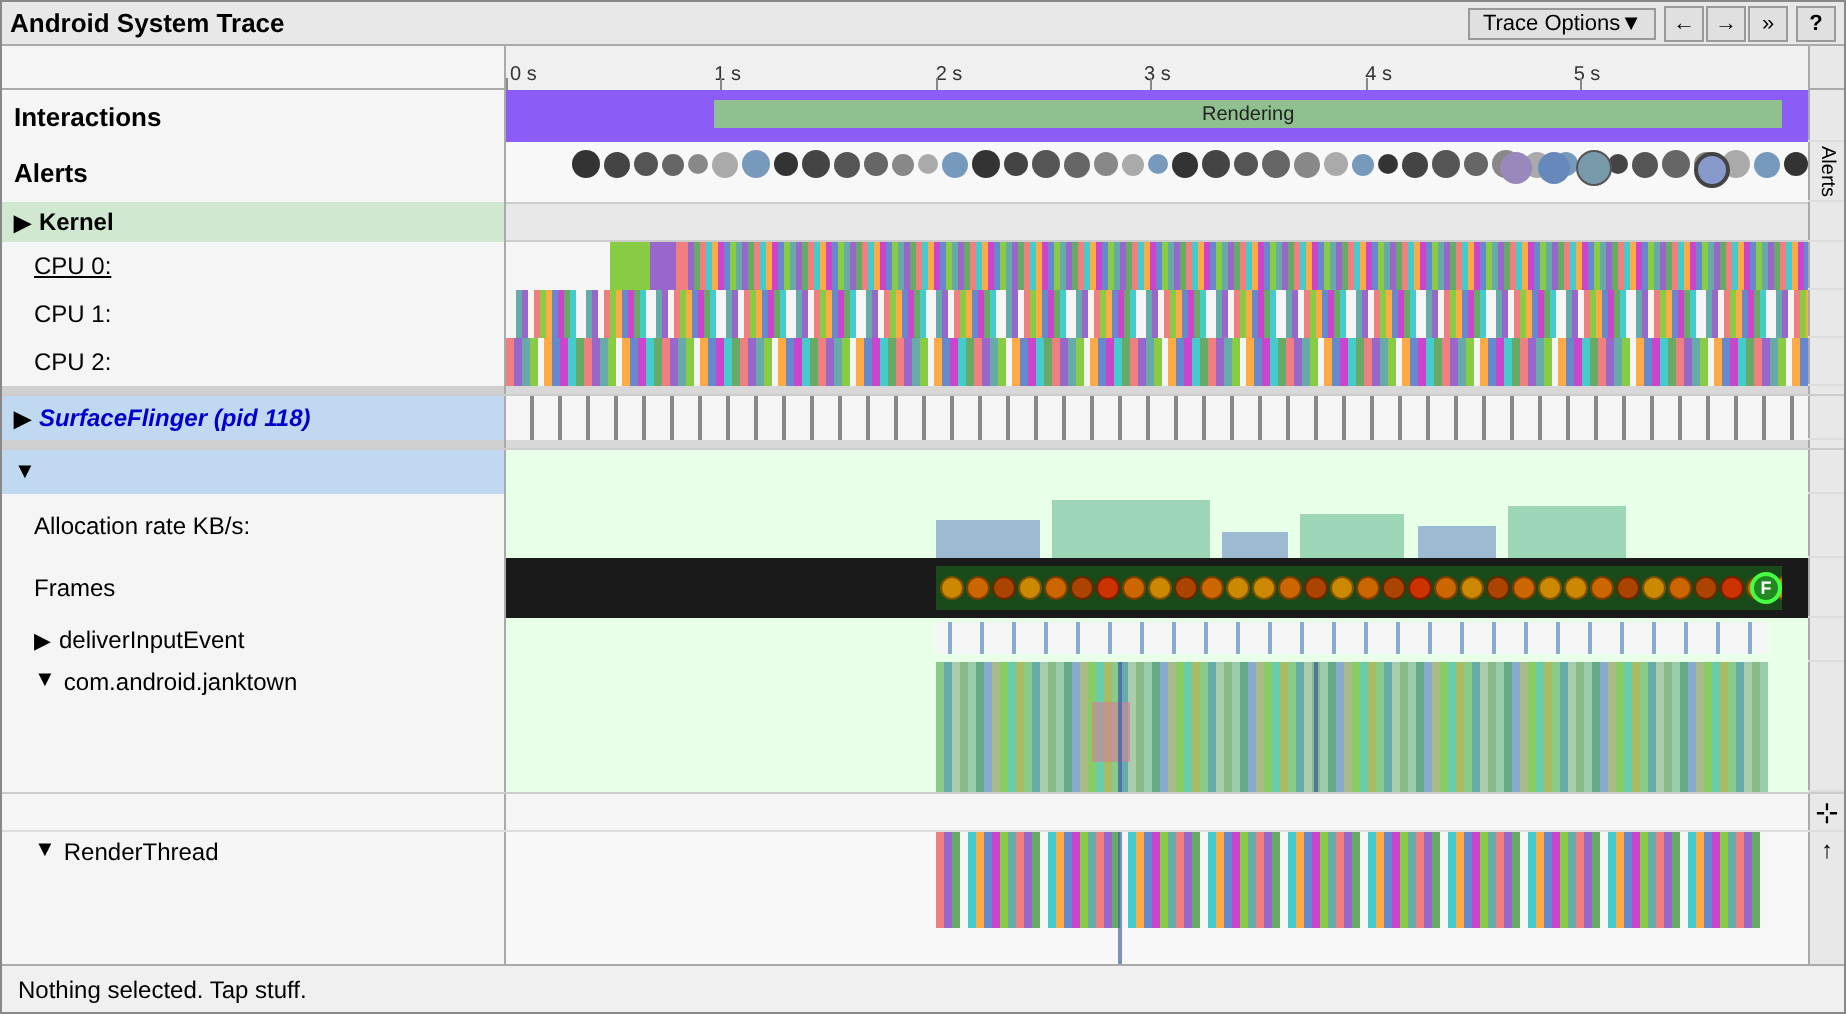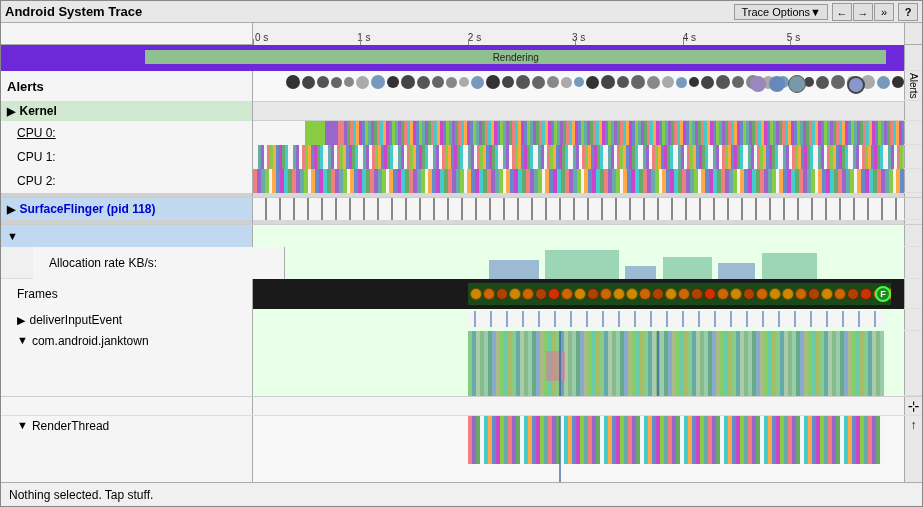--- a/index.html
+++ b/index.html
@@ -87,21 +87,24 @@
           <div class="time-tick" style="left:49.5%;"></div>
           <div class="time-tick" style="left:66%;"></div>
           <div class="time-tick" style="left:82.5%;"></div>
         </div>
         <div style="width:18px; background:#e8e8e8; border-left:1px solid #aaa;"></div>
       </div>
 
       <div style="flex:1; overflow-y:auto; overflow-x:hidden; position:relative;">
 
         <div class="track-row" id="interactions-row" style="height:26px;">
-          <div class="track-content" style="height:26px; background:#6d28d9; position:relative;">
+          <div class="track-label" style="height:26px;">
+            <span style="font-weight:bold; font-size:13px;">Interactions</span>
+          </div>
+          <div class="track-content" style="height:26px; background:#8b5cf6; position:relative;">
 
             <div class="rendering-bar" style="left:16%; right:2%; top:5px; height:14px;">
               <span style="font-size:10px;">Rendering</span>
             </div>
           </div>
           <div style="width:18px; background:#e8e8e8; border-left:1px solid #aaa;"></div>
         </div>
 
         <div class="track-row" style="height:30px;">
           <div class="track-label" style="height:30px;">
@@ -220,21 +223,21 @@
 
         <div class="section-sep-row">
           <div class="section-sep-label"></div>
           <div class="section-sep-content"></div>
           <div style="width:18px; background:#e8e8e8; border-left:1px solid #aaa;"></div>
         </div>
 
         <div class="track-row" style="height:22px;">
           <div class="track-label section-header blue" style="height:22px;">
             <span class="collapse-icon">▶</span>
-            <span style="color:#0000cc;">SurfaceFlinger (pid 118)</span>
+            <span style="color:#0000cc;font-style:italic;">SurfaceFlinger (pid 118)</span>
           </div>
           <div class="track-content" style="height:22px; overflow:hidden;">
             <div style="width:100%;height:100%;background:repeating-linear-gradient(90deg,#f5f5f5 0px,#f5f5f5 12px,#888 12px,#888 14px,#f5f5f5 14px,#f5f5f5 26px,#888 26px,#888 28px);"></div>
           </div>
           <div style="width:18px; background:#e8e8e8; border-left:1px solid #aaa;"></div>
         </div>
 
         <div class="section-sep-row">
           <div class="section-sep-label"></div>
           <div class="section-sep-content"></div>
@@ -243,21 +246,21 @@
 
         <div class="track-row" style="height:22px;">
           <div class="track-label section-header blue" style="height:22px;">
             <span class="collapse-icon">▼</span>
           </div>
           <div class="track-content" style="height:22px; background:#e8ffe8;"></div>
           <div style="width:18px; background:#e8e8e8; border-left:1px solid #aaa;"></div>
         </div>
 
         <div class="track-row" style="height:32px;">
-          <div class="track-label indent-1" style="height:32px;margin-left:32px;">
+          <div class="track-label indent-1" style="height:32px;">
             <span>Allocation rate KB/s:</span>
           </div>
           <div class="track-content" style="height:32px; background:#e8ffe8; position:relative;">
 
             <div style="position:absolute;bottom:0;left:33%;width:8%;height:60%;background:#88aacc;opacity:0.8;"></div>
             <div style="position:absolute;bottom:0;left:42%;width:12%;height:90%;background:#88ccaa;opacity:0.8;"></div>
             <div style="position:absolute;bottom:0;left:55%;width:5%;height:40%;background:#88aacc;opacity:0.8;"></div>
             <div style="position:absolute;bottom:0;left:61%;width:8%;height:70%;background:#88ccaa;opacity:0.8;"></div>
             <div style="position:absolute;bottom:0;left:70%;width:6%;height:50%;background:#88aacc;opacity:0.8;"></div>
             <div style="position:absolute;bottom:0;left:77%;width:9%;height:80%;background:#88ccaa;opacity:0.8;"></div>

